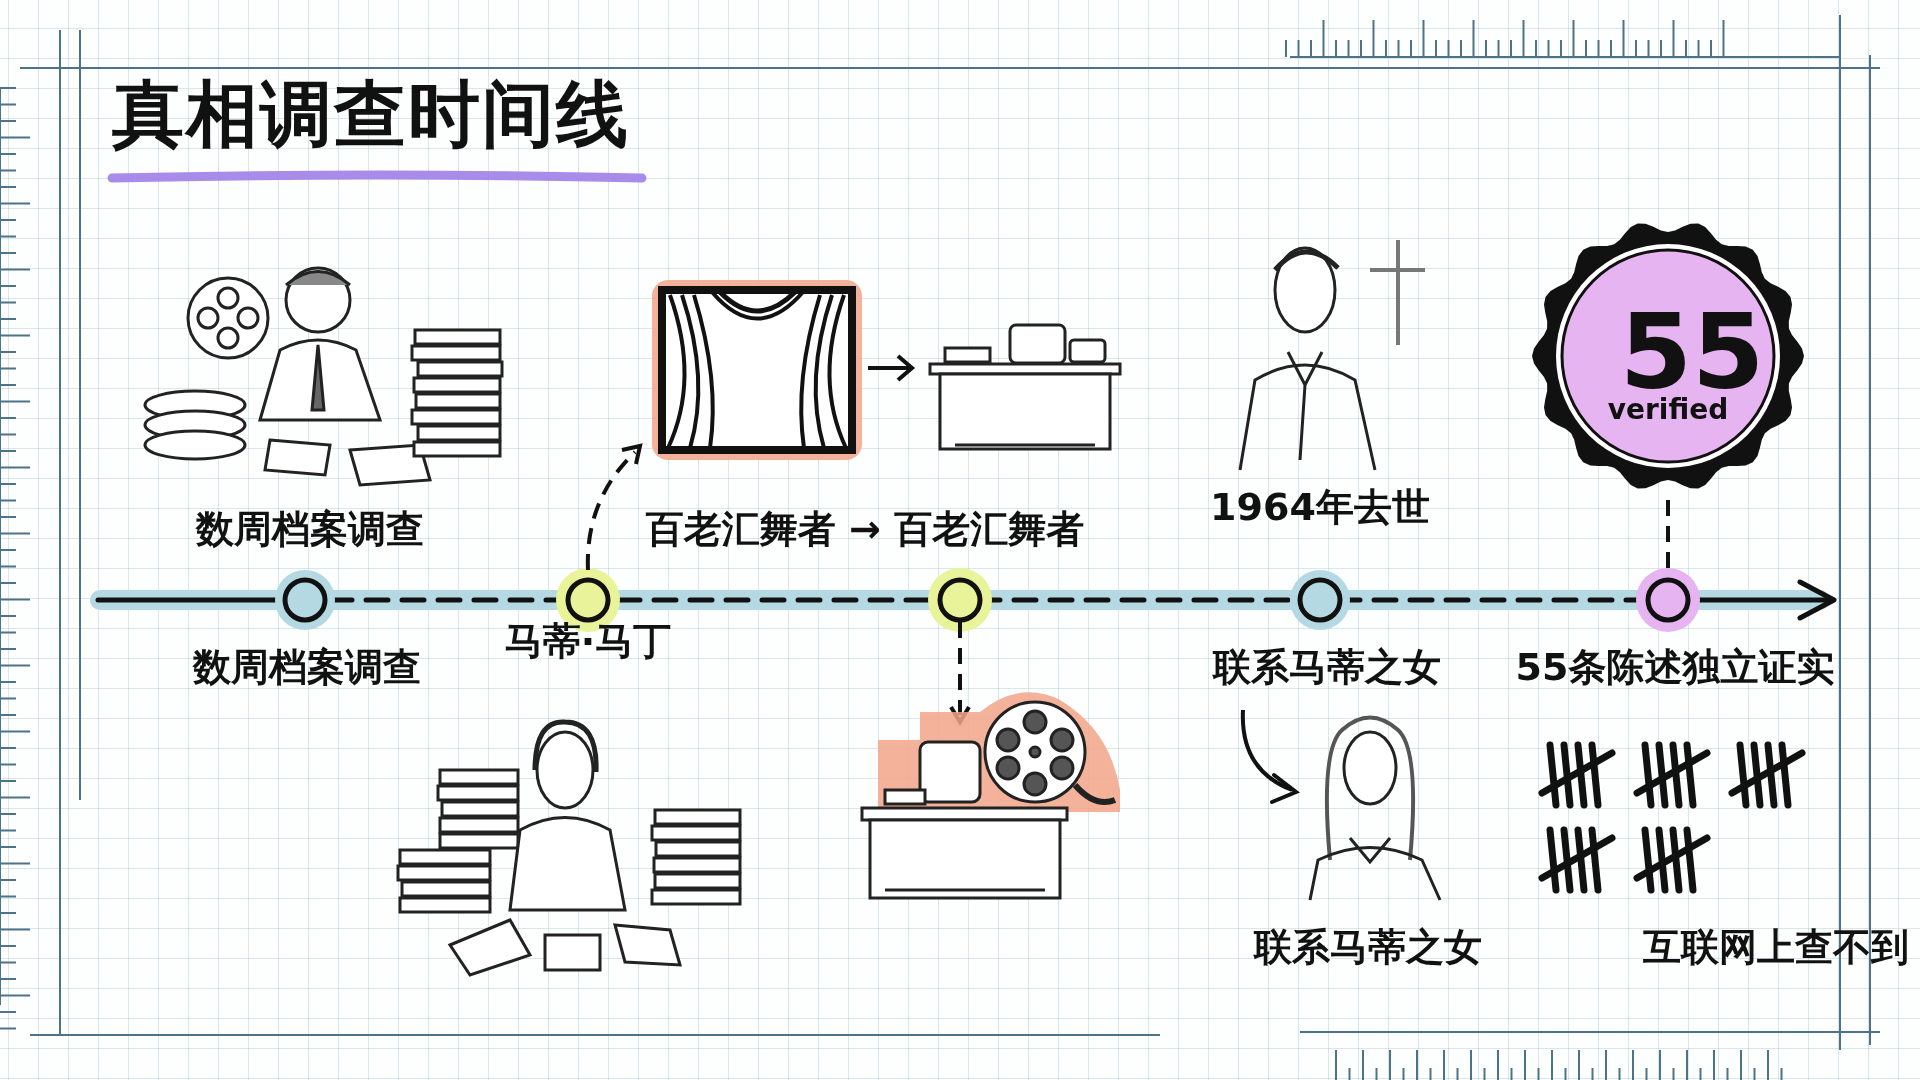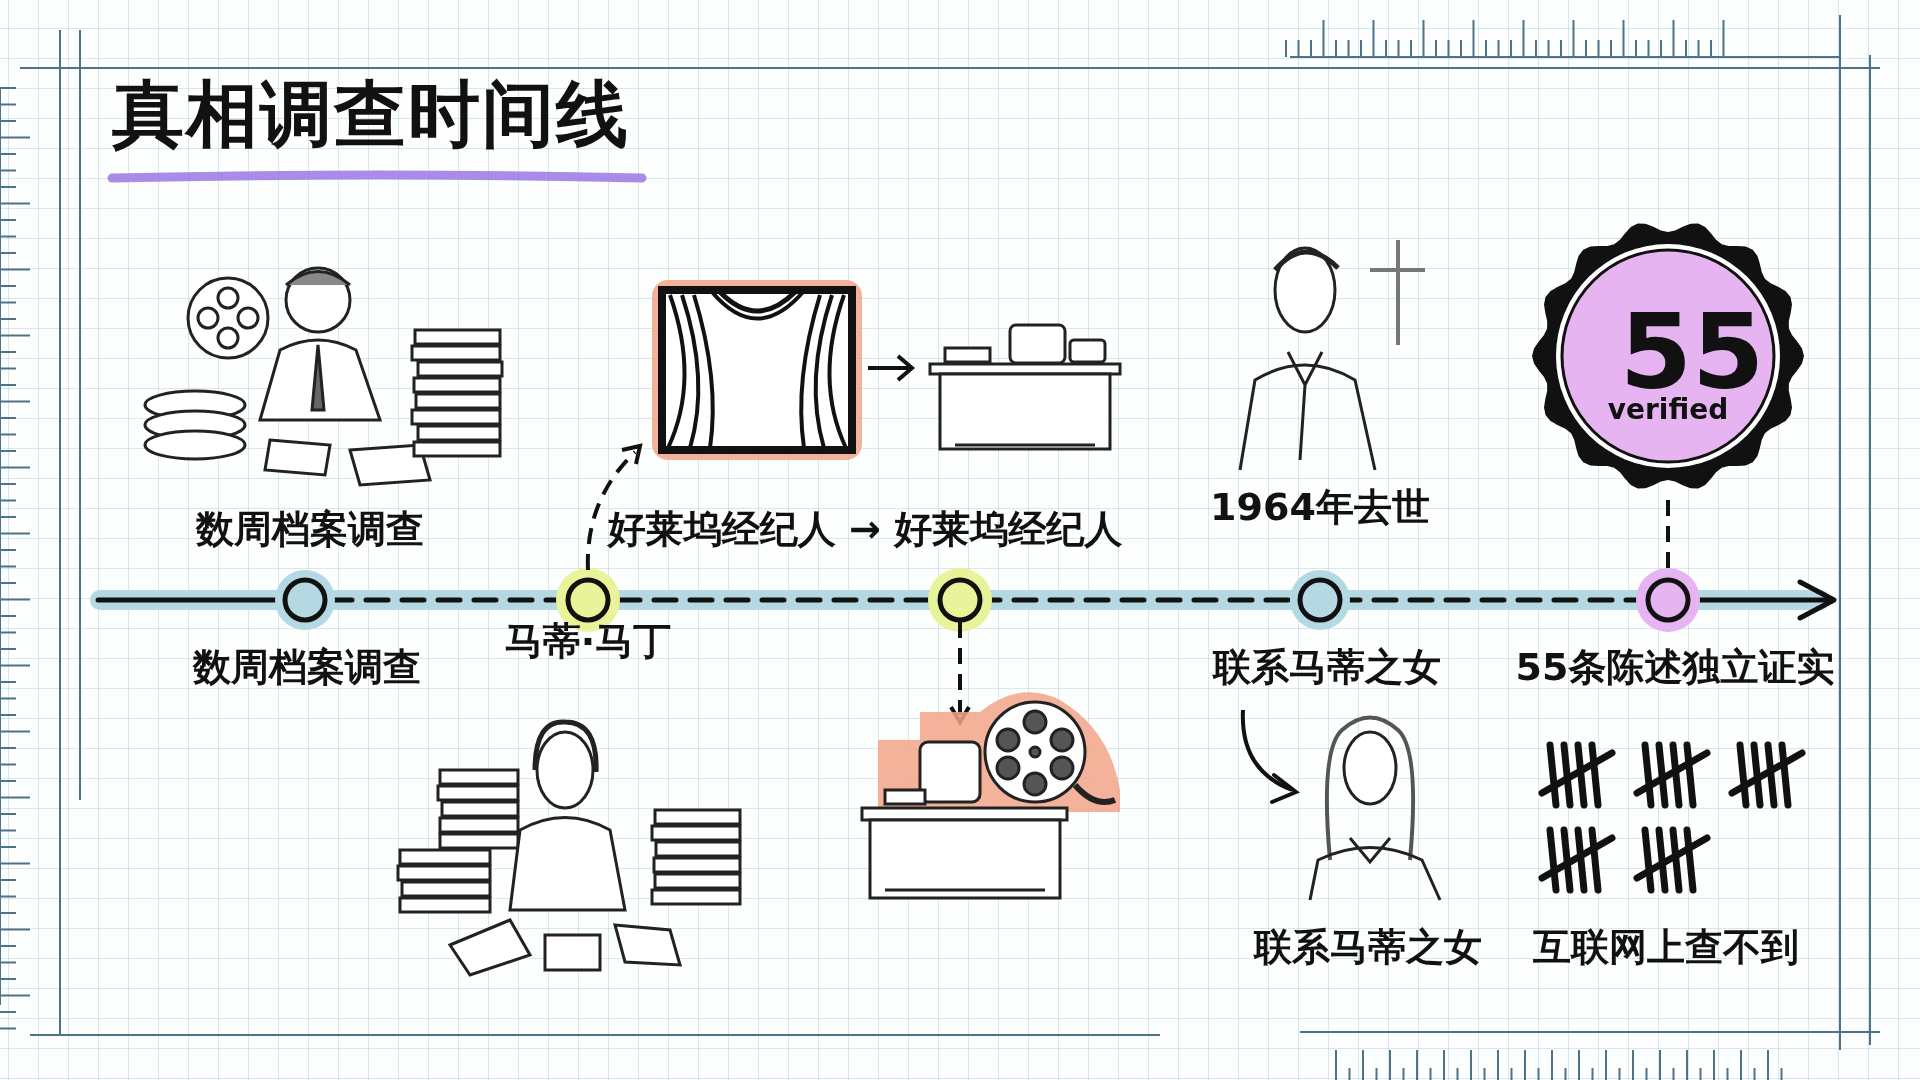--- a/index.html
+++ b/index.html
@@ -355,25 +355,25 @@
       <line x1="1542" y1="878" x2="1612" y2="838"></line>
       <line x1="1645" y1="830" x2="1651" y2="890"></line>
       <line x1="1659" y1="830" x2="1665" y2="890"></line>
       <line x1="1673" y1="830" x2="1679" y2="890"></line>
       <line x1="1687" y1="830" x2="1693" y2="890"></line>
       <line x1="1637" y1="878" x2="1707" y2="838"></line>
     </g>
 </svg>
 
 <div class="label" style="left:310px;top:510px">数周档案调查</div>
-<div class="label" style="left:865px;top:510px">好莱坞经纪人 → 好莱坞经纪人</div>
+<div class="label" style="left:865px;top:510px">百老汇舞者 → 百老汇舞者</div>
 <div class="label" style="left:1320px;top:488px">1964年去世</div>
 
 <div class="label" style="left:307px;top:648px">数周档案调查</div>
 <div class="label" style="left:588px;top:622px">马蒂·马丁</div>
 <div class="label" style="left:1327px;top:648px">联系马蒂之女</div>
 <div class="label" style="left:1675px;top:648px">55条陈述独立证实</div>
 
 <div class="label" style="left:1368px;top:928px">联系马蒂之女</div>
-<div class="label" style="left:1666px;top:928px">互联网上查不到</div>
+<div class="label" style="left:1776px;top:928px">互联网上查不到</div>
 
 <div class="badge-num">55</div>
 <div class="badge-sub">verified</div>
 
 </body></html>

